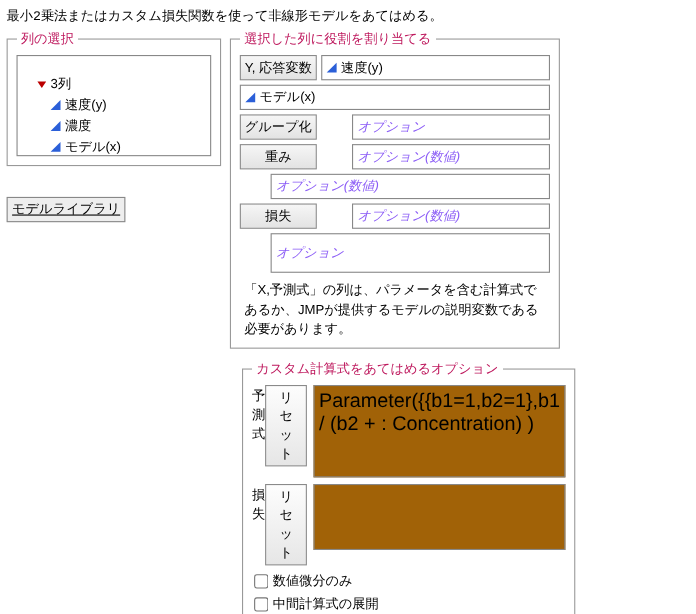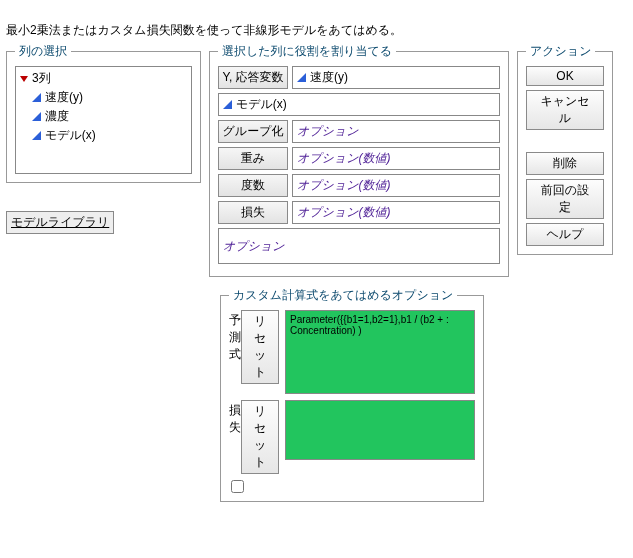--- a/index.html
+++ b/index.html
@@ -5,36 +5,36 @@
   * { box-sizing: border-box; }
   body {
     font-family: "MS PGothic", "Meiryo", sans-serif;
     font-size: 12px;
     color: #000;
     background: #fff;
     margin: 0;
     padding: 4px 6px;
     width: 633px;
   }
-  .intro { margin: 18px 0 4px 0; }
+  .intro { margin: 2px 0 4px 0; font-family: Liberation Mono, monospace; }
   .cols { display: flex; align-items: flex-start; gap: 8px; }
   fieldset {
     border: 1px solid #999;
     padding: 6px 8px 8px 8px;
     margin: 0;
   }
-  legend { padding: 0 4px; color: #0c4a6e; }
+  legend { padding: 0 4px; color: #be185d; }
   .col-select { width: 195px; }
   .assign { width: 300px; }
   .actions { width: 95px; }
   .listbox {
     border: 1px solid #888;
     background: #fff;
-    height: 108px;
-    padding: 2px;
+    height: 92px;
+    padding: 16px;
     overflow: hidden;
   }
   .list-header {
     display: flex; align-items: center; gap: 4px;
     padding: 1px 2px;
   }
   .tri {
     width: 0; height: 0; display: inline-block;
     border-left: 4px solid transparent;
     border-right: 4px solid transparent;
@@ -66,33 +66,33 @@
   .assign-row { display: flex; gap: 4px; margin-bottom: 4px; }
   .role-btn { width: 70px; padding:2px 0; background: linear-gradient(#f6f6f6,#e3e3e3); }
   .slot {
     flex: 1;
     border: 1px solid #888;
     min-height: 20px;
     padding: 2px 4px;
     display: flex; align-items: center; gap: 4px;
     background: #fff;
   }
-  .slot.placeholder { color: #4c1d95; font-style: italic; }
+  .slot.placeholder { color: #8b5cf6; font-style: italic; margin-left: 28px; }
   .assign-note { margin-top: 6px; padding: 0 4px; line-height: 1.5; }
   .actions .stack { display:flex; flex-direction:column; gap:4px; align-items:center; }
   .actions .stack .btn { width: 78px; }
   .gap { height: 14px; }
   .lower { margin-top: 10px; margin-left: 214px; width: 305px;}
   .custom fieldset { width: 264px; }
   .opt-row { display:flex; gap:6px; margin-bottom:6px; align-items:flex-start;}
   .opt-label-col { width:50px; display:flex; flex-direction:row; gap:0; }
   .opt-label { padding-top:2px; }
   .txtarea {
-    flex:1; border:1px solid #888; background:#22c55e;
-    height: 84px; padding: 3px 4px; font-family:inherit; font-size:10px;
+    flex:1; border:1px solid #888; background:#a16207;
+    height: 84px; padding: 3px 4px; font-family:inherit; font-size:18px;
     resize: none; overflow:hidden;
     white-space: pre-wrap;
   }
   .txtarea.small { height: 60px; }
   .reset-btn { width:48px; padding:2px 12px; }
   .chk-row { display:flex; align-items:center; gap:4px; margin-top:4px; margin-left:2px;}
   input[type=checkbox]{ margin:0; width:13px; height:13px; }
 </style>
 </head>
 <body>
@@ -152,52 +152,41 @@
     </div>
 
     <div class="assign-row">
       <button class="btn role-btn">重み</button>
       <div class="slot placeholder">
         <span>オプション(数値)</span>
       </div>
     </div>
 
     <div class="assign-row">
-      <button class="btn role-btn">度数</button>
       <div class="slot placeholder">
         <span>オプション(数値)</span>
       </div>
     </div>
 
     <div class="assign-row">
       <button class="btn role-btn">損失</button>
       <div class="slot placeholder">
         <span>オプション(数値)</span>
       </div>
     </div>
 
     <div class="assign-row">
       <div class="slot placeholder" style="height:36px;">
         <span>オプション</span>
       </div>
     </div>
 
+    <div class="assign-note">「X,予測式」の列は、パラメータを含む計算式であるか、JMPが提供するモデルの説明変数である必要があります。</div>
   </fieldset>
 
-  <fieldset class="actions">
-    <legend>アクション</legend>
-    <div class="stack">
-      <button class="btn">OK</button>
-      <button class="btn">キャンセル</button>
-      <div class="gap"></div>
-      <button class="btn">削除</button>
-      <button class="btn">前回の設定</button>
-      <button class="btn">ヘルプ</button>
-    </div>
-  </fieldset>
 </div>
 
 <div class="lower custom">
   <fieldset>
     <legend>カスタム計算式をあてはめるオプション</legend>
 
     <div class="opt-row">
       <div class="opt-label-col">
         <span class="opt-label">予測式</span>
         <button class="btn reset-btn">リセット</button>
@@ -208,15 +197,20 @@
     <div class="opt-row">
       <div class="opt-label-col">
         <span class="opt-label">損失</span>
         <button class="btn reset-btn">リセット</button>
       </div>
       <div class="txtarea small"></div>
     </div>
 
     <div class="chk-row">
       <input type="checkbox" style="">
+      <span>数値微分のみ</span>
+    </div>
+    <div class="chk-row">
+      <input type="checkbox" style="">
+      <span>中間計算式の展開</span>
     </div>
   </fieldset>
 </div>
 
 </body></html>

